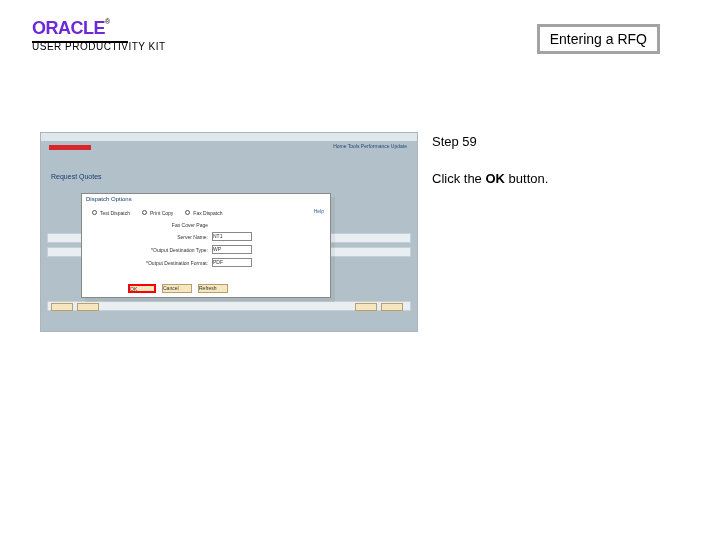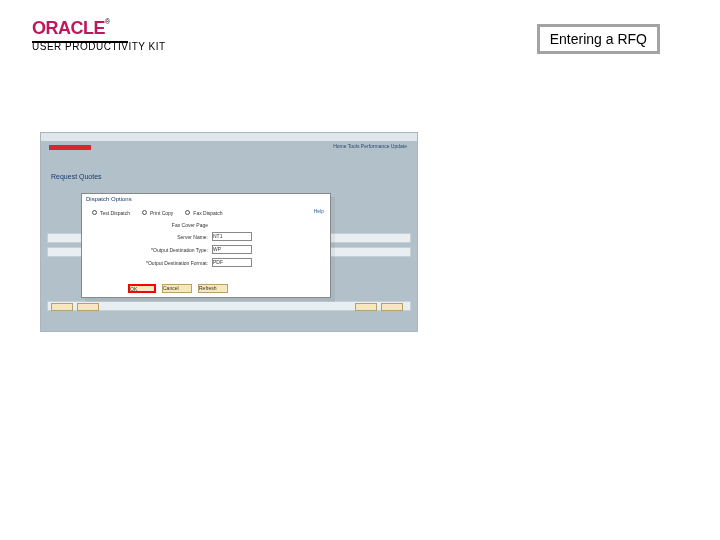--- a/index.html
+++ b/index.html
@@ -24,21 +24,21 @@
     padding: 4px 10px;
   }
 
   
   .logo {
     position: absolute;
     top: 18px;
     left: 32px;
   }
   .logo-oracle-red {
-    color: #be185d;
+    color: #6d28d9;
     font-weight: bold;
     font-size: 18px;
     letter-spacing: -0.5px;
     text-align: center;
   }
   .logo-oracle-tm {
     font-size: 7px;
     vertical-align: top;
     color: #000;
   }
@@ -236,14 +236,20 @@
       </div>
 
       <div class="pbtnrow">
         <div class="pbtn highlight">OK</div>
         <div class="pbtn">Cancel</div>
         <div class="pbtn">Refresh</div>
       </div>
     </div>
   </div>
 
+  <div class="steps">
+    <div class="step-num">Step 59</div>
+    <div class="step-text">
+      <span>Click the </span><b>OK</b><span> button.</span>
+    </div>
+  </div>
 
 </div>
 
 </body></html>

